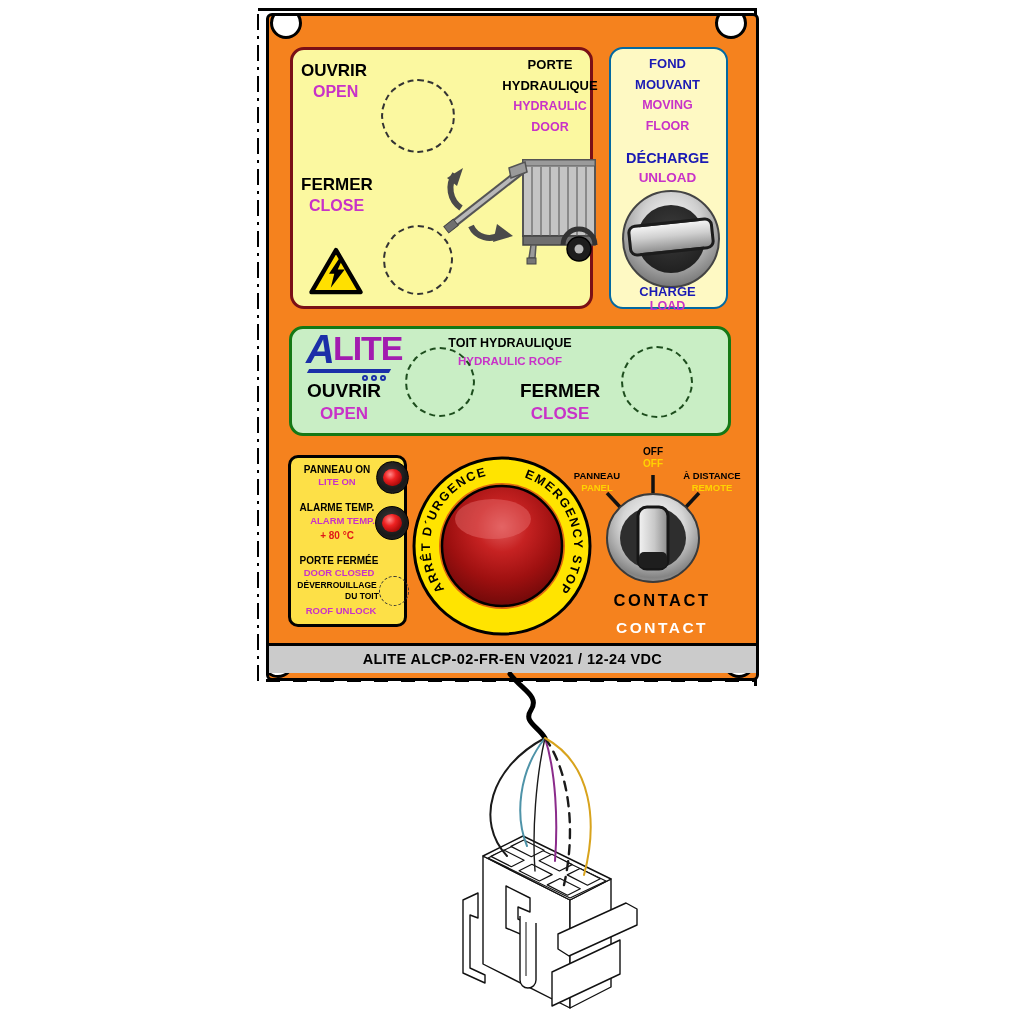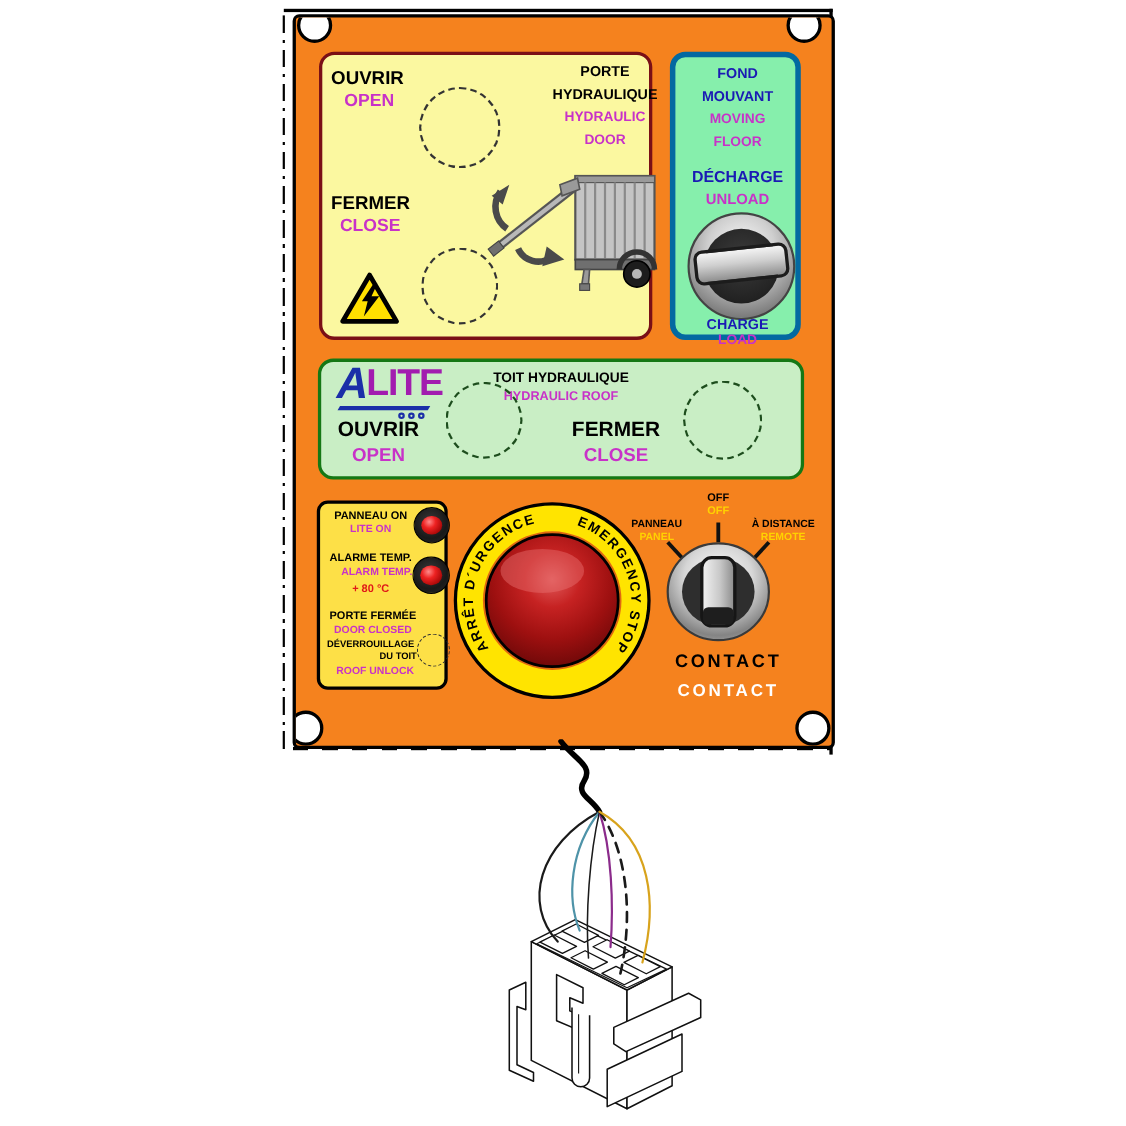--- a/index.html
+++ b/index.html
@@ -16,21 +16,21 @@
      background:repeating-linear-gradient(180deg,#000 0 16px,transparent 16px 22px,#000 22px 25px,transparent 25px 31px);}
   .frame-bottom{left:266px;top:679px;width:489px;height:3px;
      background:repeating-linear-gradient(90deg,#000 0 14px,transparent 14px 27px);}
   
   .panel{left:266px;top:13px;width:487px;height:662px;background:#F5821E;
          border:3px solid #000;border-radius:6px;overflow:hidden;}
   .notch{position:absolute;width:32px;height:32px;background:#fff;border:3px solid #000;border-radius:50%;box-sizing:border-box;}
   
   .sec{position:absolute;border-radius:14px;box-sizing:border-box;}
   .sec-yellow{left:21px;top:31px;width:303px;height:262px;background:#FBF8A0;border:3px solid #7A1016;}
-  .sec-blue{left:340px;top:31px;width:119px;height:262px;background:#86efac;border:5px solid #0369a1;}
+  .sec-blue{left:340px;top:31px;width:119px;height:262px;background:#fef9c3;border:2px solid #0369a1;}
   .sec-green{left:20px;top:310px;width:442px;height:110px;background:#C9EEC5;border:3px solid #157815;}
   .sec-gray{left:19px;top:439px;width:119px;height:172px;background:#fde047;border:3px solid #000;border-radius:10px;}
   .dash-circle{position:absolute;border:2px dashed #333;border-radius:50%;background:transparent;}
   .mag{color:#C832C8;}
   .navy{color:#1A1AB4;}
   .red{color:#E01818;}
   
   .led{position:absolute;border-radius:50%;
        background:radial-gradient(circle at 45% 40%,#3a3a3a 0%,#191919 60%,#2a2a2a 100%);
        border:1px solid #000;}
@@ -229,20 +229,23 @@
       <ellipse cx="87" cy="105" rx="46" ry="44" fill="url(#knobGrad)" stroke="#3a3a3a" stroke-width="2"></ellipse>
       <ellipse cx="87" cy="105" rx="33" ry="31" fill="#2E2E2E"></ellipse>
       <g>
         <rect x="72" y="74" width="30" height="62" rx="9" fill="url(#handleGrad)" stroke="#161616" stroke-width="3"></rect>
         <rect x="73" y="119" width="28" height="16" rx="5" fill="#1E1E1E"></rect>
       </g>
       <text x="96" y="173" text-anchor="middle" font-size="16.5" letter-spacing="2.5" fill="#000">CONTACT</text>
       <text x="96" y="200" text-anchor="middle" font-size="15.5" letter-spacing="2.5" fill="#FFFFFF">CONTACT</text>
     </svg>
 
+    <div class="model-bar">
+      <span>ALITE ALCP-02-FR-EN V2021 / 12-24 VDC</span>
+    </div>
   </div>
 
   <svg class="abs" style="left:430px;top:672px;" width="250" height="352" viewBox="0 0 250 352">
 
     <g fill="#fff" stroke="#111" stroke-width="1.4" stroke-linejoin="round">
       <path d="M33,228 L48,221 L48,246 L40,243 L40,296 L55,303 L55,311 L33,301 Z"></path>
       <path d="M53,184 L53,292 L140,336 L140,228 Z"></path>
       <path d="M140,228 L181,207 L181,315 L140,336 Z"></path>
       <path d="M53,184 L93,164 L181,207 L140,228 Z"></path>
       <path d="M58,186 L93,169 L176,209 L140,226 Z" fill="none" stroke-width="1.1"></path>

